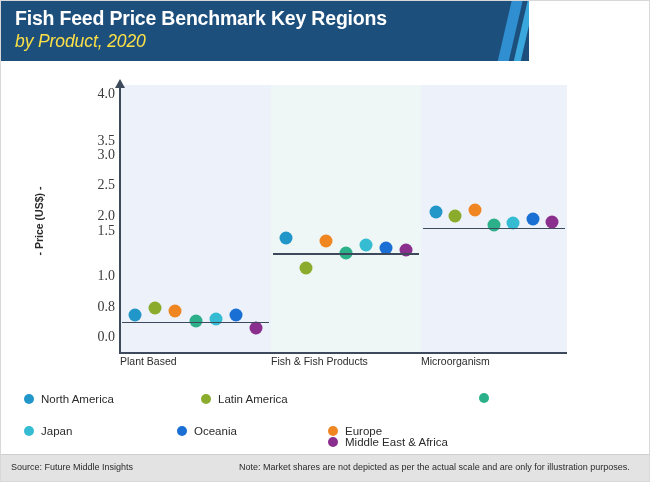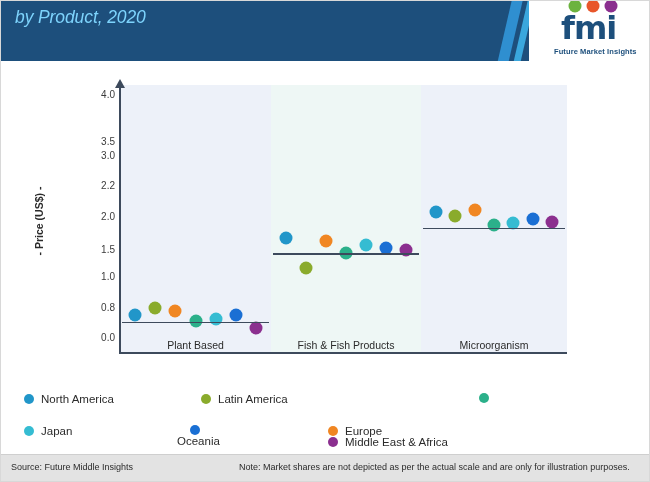--- a/index.html
+++ b/index.html
@@ -59,21 +59,21 @@
   }
   #title-main {
     color: #ffffff;
     font-size: 19.5px;
     font-weight: bold;
     line-height: 24px;
     letter-spacing: -0.2px;
     white-space: nowrap;
   }
   #title-sub {
-    color: #7dd3fc;
+    color: #fde047;
     font-size: 17.5px;
     font-style: italic;
     line-height: 23px;
     letter-spacing: -0.1px;
   }
   
   #fmi-logo {
     position: absolute;
     left: 536px; top: 3px;
     width: 108px; height: 54px;
@@ -144,24 +144,24 @@
     left: 118px; top: 289px;
     width: 448px; height: 1.6px;
     background: #3d4a5c;
   }
 
   .ytick {
     position: absolute;
     right: 0;
     width: 40px;
     text-align: right;
-    font-size: 10px;
+    font-size: 14px;
     color: #3b3b3b;
     transform: translateY(-50%);
-    font-family: Liberation Sans, sans-serif;
+    font-family: Liberation Serif, serif;
   }
   #ytick-wrap {
     position: absolute;
     left: 70px; top: 0;
     width: 44px; height: 312px;
   }
 
   #y-axis-label {
     position: absolute;
     left: -42px;
@@ -186,22 +186,21 @@
   
   .benchmark {
     position: absolute;
     height: 1.6px;
     background: #3d4a5c;
   }
 
   
   .cat-label {
     position: absolute;
-    top: 276px;
-    text-align: center;
+    top: 292px;
     font-size: 10.5px;
     color: #2b2b2b;
   }
   #cat-0 { left: 119px; width: 151px; }
   #cat-1 { left: 270px; width: 150px; }
   #cat-2 { left: 420px; width: 146px; }
 
   
   #legend {
     position: absolute;
@@ -252,49 +251,43 @@
 
 <div id="page">
 
   <div id="header">
     <div class="hdr-bg"></div>
     <div class="slash s1"></div>
     <div class="slash s2"></div>
     <div class="logo-plate"></div>
 
     <div id="title-block">
+      <div id="title-main">Fish Feed Price Benchmark Key Regions</div>
       <div id="title-sub">by Product, 2020</div>
     </div>
 
-    <div id="fmi-logo">
-      <span class="dot d1"></span>
-      <span class="dot d2"></span>
-      <span class="dot d3"></span>
-      <div class="wordmark">fmi</div>
-      <div class="tagline">Future Market Insights</div>
-    </div>
   </div>
 
   <div id="chart-area">
 
     <div class="band" id="band-1"></div>
     <div class="band" id="band-2"></div>
     <div class="band" id="band-3"></div>
 
     <div id="y-arrow"></div>
     <div id="y-axis"></div>
     <div id="x-axis"></div>
 
     <div id="ytick-wrap">
         <div class="ytick" style="top: 31px;">4.0</div>
         <div class="ytick" style="top: 78px;">3.5</div>
         <div class="ytick" style="top: 91.75px;">3.0</div>
-        <div class="ytick" style="top: 122.125px;">2.2</div>
+        <div class="ytick" style="top: 122.125px;">2.5</div>
         <div class="ytick" style="top: 152.5px;">2.0</div>
-        <div class="ytick" style="top: 186px;">1.5</div>
+        <div class="ytick" style="top: 168px;">1.5</div>
         <div class="ytick" style="top: 213.25px;">1.0</div>
         <div class="ytick" style="top: 243.625px;">0.8</div>
         <div class="ytick" style="top: 274px;">0.0</div>
       </div>
 
     <div id="y-axis-label">- Price (US$) -</div>
 
     <div id="dots-layer">
         <div class="dot" title="North America — Plant Based: 0.37" style="left: 134px; top: 251.523px; background: rgb(33, 150, 201);"></div>
         <div class="dot" title="Latin America — Plant Based: 0.47" style="left: 154.167px; top: 245.447px; background: rgb(138, 171, 44);"></div>
@@ -342,21 +335,21 @@
         <span class="legend-swatch" style="background: rgb(240, 134, 34);"></span>
         <span class="legend-text">Europe</span>
       </div>
       <div class="legend-item" style="left: 478px; top: 4px;">
         <span class="legend-swatch" style="background: rgb(43, 176, 138);"></span>
       </div>
       <div class="legend-item" style="left: 23px; top: 36px;">
         <span class="legend-swatch" style="background: rgb(53, 188, 210);"></span>
         <span class="legend-text">Japan</span>
       </div>
-      <div class="legend-item" style="left: 176px; top: 36px; flex-direction: column;">
+      <div class="legend-item" style="left: 176px; top: 36px;">
         <span class="legend-swatch" style="background: rgb(26, 111, 212);"></span>
         <span class="legend-text">Oceania</span>
       </div>
       <div class="legend-item" style="left: 327px; top: 47px;">
         <span class="legend-swatch" style="background: rgb(139, 47, 143);"></span>
         <span class="legend-text">Middle East &amp; Africa</span>
       </div>
     </div>
 
   <div id="footer">

